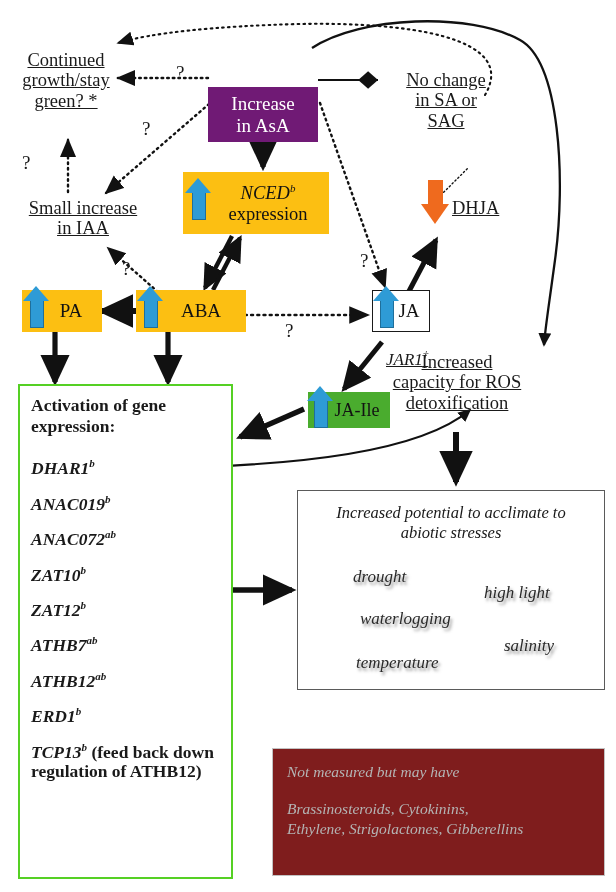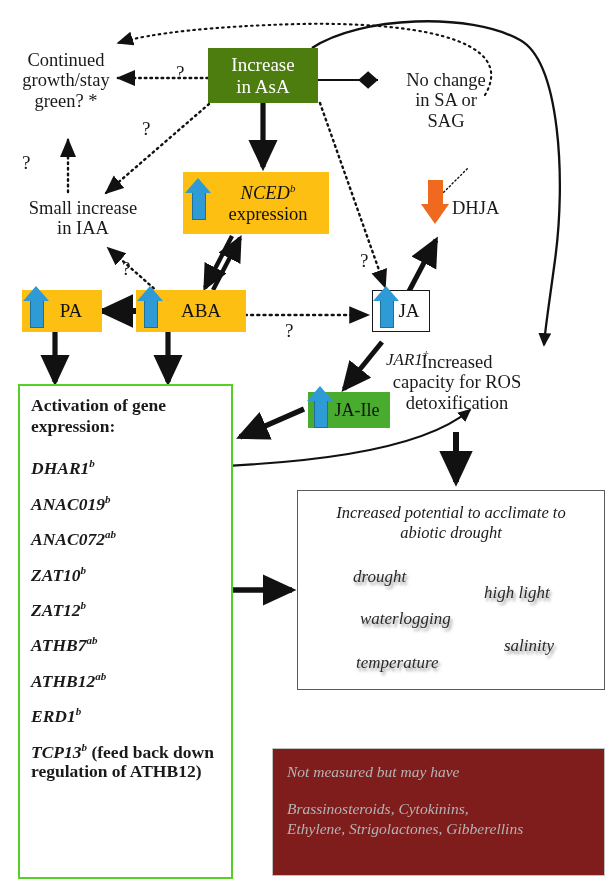--- a/index.html
+++ b/index.html
@@ -4,41 +4,41 @@
 <style>
   html,body{margin:0;padding:0;background:#ffffff;}
   body{width:616px;height:892px;position:relative;overflow:hidden;
        font-family:"Liberation Serif","DejaVu Serif",serif;color:#1a1a1a;}
   #canvas{position:absolute;left:0;top:0;width:616px;height:892px;}
   svg.layer{position:absolute;left:0;top:0;width:616px;height:892px;pointer-events:none;}
 
   
   .box{position:absolute;box-sizing:border-box;display:flex;align-items:center;
        justify-content:center;text-align:center;line-height:1.12;}
-  .box-blue{background:#4d7c0f;color:#ffffff;}
+  .box-blue{background:#701a75;color:#ffffff;margin-top:39px;}
   .box-amber{background:#fcbf12;color:#121212;}
   .box-green{background:#4aac2e;color:#121212;}
   .box-white{background:#ffffff;color:#121212;border:1.6px solid #1a1a1a;}
 
   
   .uparrow{position:absolute;width:0;height:0;}
   .uparrow i{display:block;position:absolute;background:#2e9bd6;border:1px solid #1f6f9b;}
   .uparrow .shaft{width:12px;height:27px;left:-6px;top:0px;border-top:none;}
   .uparrow .head{width:0;height:0;background:none;border:none;
         border-left:13px solid transparent;border-right:13px solid transparent;
         border-bottom:15px solid #2e9bd6;left:-13px;top:-14px;}
 
   .orangearrow{position:absolute;}
   .orangearrow .shaft{position:absolute;width:15px;height:24px;background:#ef6a1e;left:0;top:0;}
   .orangearrow .head{position:absolute;width:0;height:0;left:-7px;top:24px;
         border-left:14px solid transparent;border-right:14px solid transparent;
         border-top:20px solid #ef6a1e;}
 
   
-  .label{position:absolute;text-align:center;line-height:1.1;}
+  .label{position:absolute;text-align:center;line-height:1.1;text-decoration:underline;}
   .q{position:absolute;font-size:19px;font-family:"Liberation Serif",serif;}
 
   .greenbox{position:absolute;border:2px solid #55d024;background:#fff;box-sizing:border-box;font-weight:bold;}
   .greenbox .hdr{font-size:17.5px;line-height:1.18;padding:9px 0 0 11px;}
   .genelist{padding:7px 0 0 11px;}
   .gene{font-style:italic;font-size:17.5px;line-height:1.12;margin-top:14px;}
   .gene sup{font-size:11px;font-style:italic;}
   .gene .plain{font-style:normal;}
 
   .acclbox{position:absolute;border:1.4px solid #5a5a5a;background:#fff;box-sizing:border-box;}
@@ -222,21 +222,21 @@
         <div class="gene"><span>ATHB7</span><sup>ab</sup></div>
         <div class="gene"><span>ATHB12</span><sup>ab</sup></div>
         <div class="gene"><span>ERD1</span><sup>b</sup></div>
         <div class="gene"><span>TCP13</span><sup>b</sup><span class="plain"> (feed back down regulation of ATHB12)</span></div>
       </div>
   </div>
 
   <div class="acclbox" style="left:297px;top:490px;width:308px;height:200px;">
     <div class="ttl">
       <div>Increased potential to acclimate to</div>
-      <div>abiotic drought</div>
+      <div>abiotic stresses</div>
     </div>
     <div class="stress" style="left:55px;top:76px;">drought</div>
     <div class="stress" style="left:186px;top:92px;">high light</div>
     <div class="stress" style="left:62px;top:118px;">waterlogging</div>
     <div class="stress" style="left:206px;top:145px;">salinity</div>
     <div class="stress" style="left:58px;top:162px;">temperature</div>
   </div>
 
   <div class="notebox" style="left:272px;top:748px;width:333px;height:128px;">
     <div>Not measured but may have</div>

